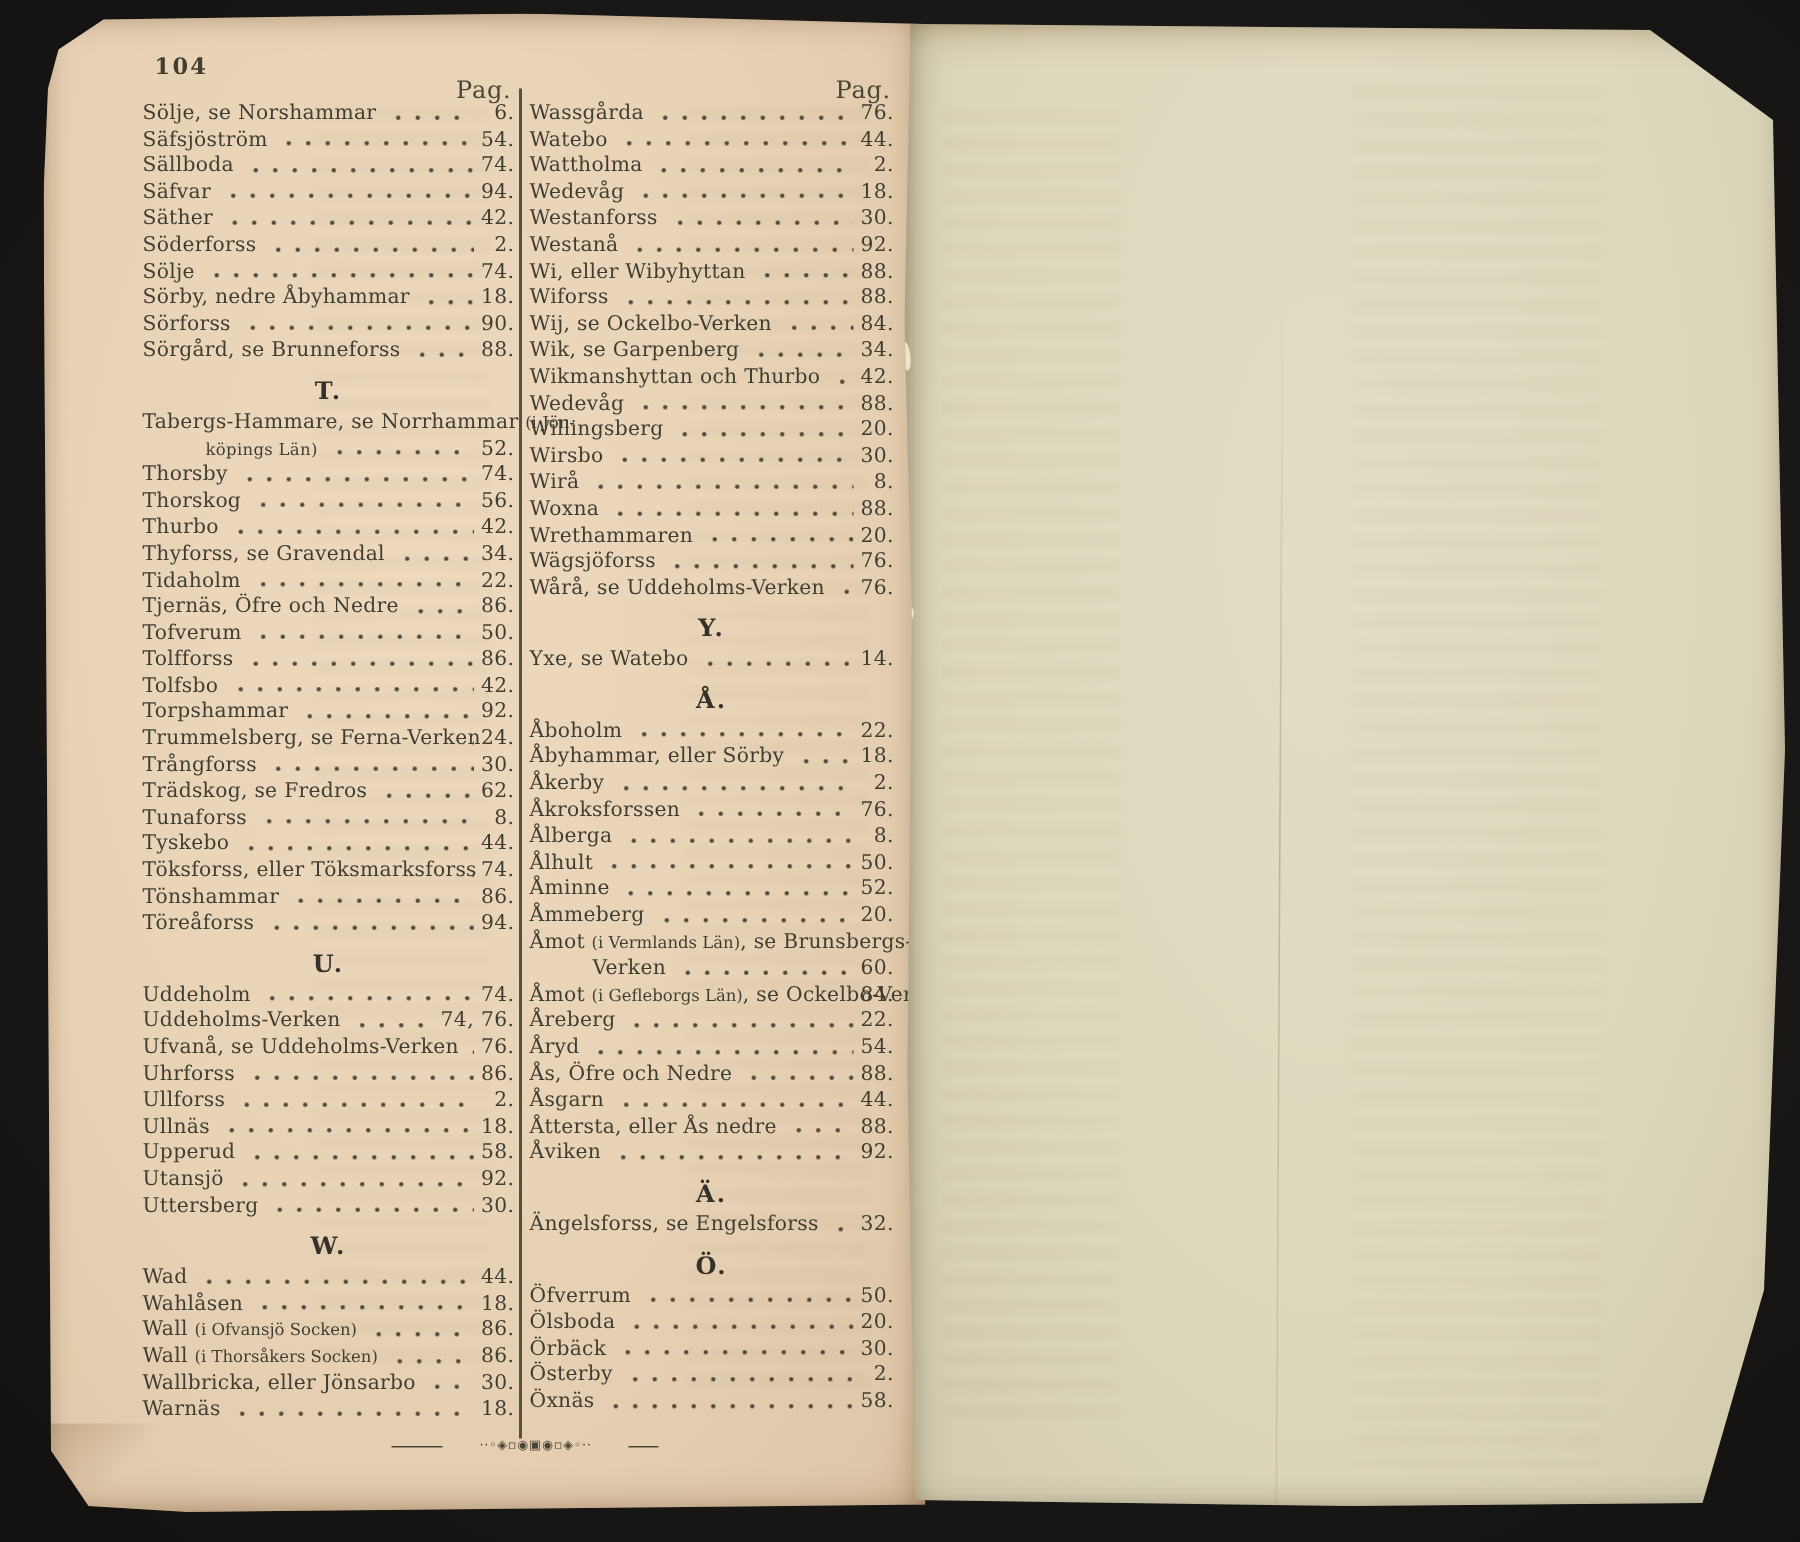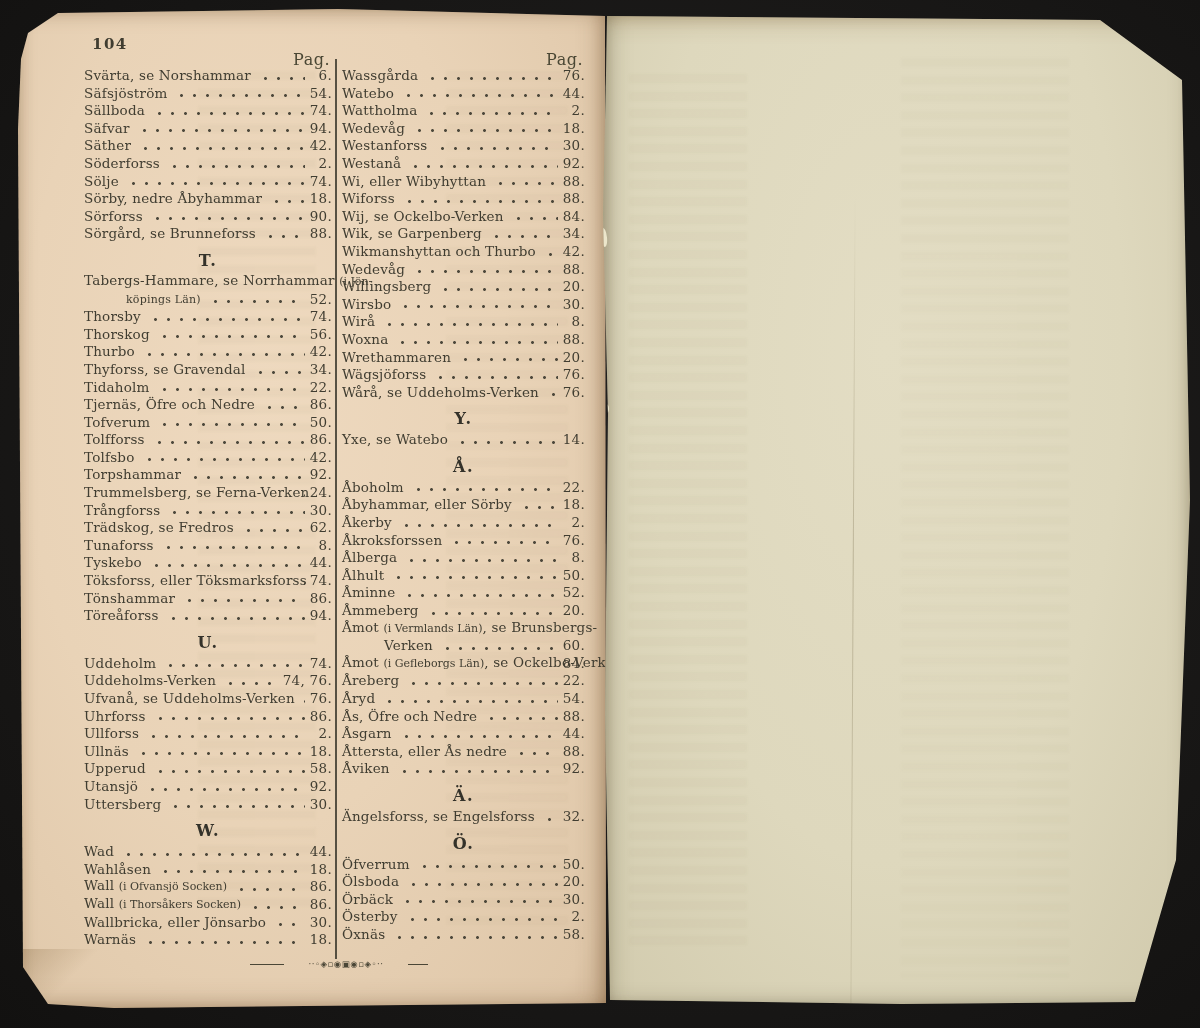--- a/index.html
+++ b/index.html
@@ -4,21 +4,21 @@
 <style>
   html,body{margin:0;padding:0;}
   body{
     width:1200px;height:1028px;overflow:hidden;position:relative;
     background:radial-gradient(ellipse at 55% 45%, #232120 0%, #171615 70%, #121110 100%);
     font-family:"DejaVu Serif","Liberation Serif",serif;
   }
   
   .page{position:absolute;}
   #left-page{
-    left:18px;top:9px;width:588px;height:1000px;
+    left:29px;top:9px;width:588px;height:1000px;
     background:radial-gradient(ellipse at 42% 38%, #eed9bf 0%, #e9d3b7 50%, #dfc7a9 92%, #d5bb9c 100%);
     clip-path:polygon(10px 24px,40px 4px,320px 0px,587px 7px,588px 994px,96px 999px,30px 995px,5px 958px,0px 120px,3px 50px);
     box-shadow:inset -16px 0 24px -14px rgba(105,72,36,.55),
                inset 12px 0 20px -14px rgba(105,72,36,.40),
                inset 0 14px 22px -14px rgba(105,72,36,.42),
                inset 0 -16px 26px -16px rgba(105,72,36,.50);
   }
   
   #right-page{
     left:601px;top:14px;width:591px;height:993px;
@@ -74,21 +74,21 @@
   <div class="bleed" style="left:428px;top:62px;width:122px;height:860px;opacity:.30;"></div>
   <div id="fold"></div>
 
   <div class="ink" id="folio">104</div>
 
   <div id="colrule"></div>
 
   <div class="col ink" id="col1">
     <div class="pag-head">Pag.</div>
   <div class="row">
-        <span class="nm">Svärta, se Norshammar</span>
+        <span class="nm">Sölje, se Norshammar</span>
         <span class="leader"></span>
         <span class="pg">6.</span>
       </div>
       <div class="row">
         <span class="nm">Säfsjöström</span>
         <span class="leader"></span>
         <span class="pg">54.</span>
       </div>
       <div class="row">
         <span class="nm">Sällboda</span>

